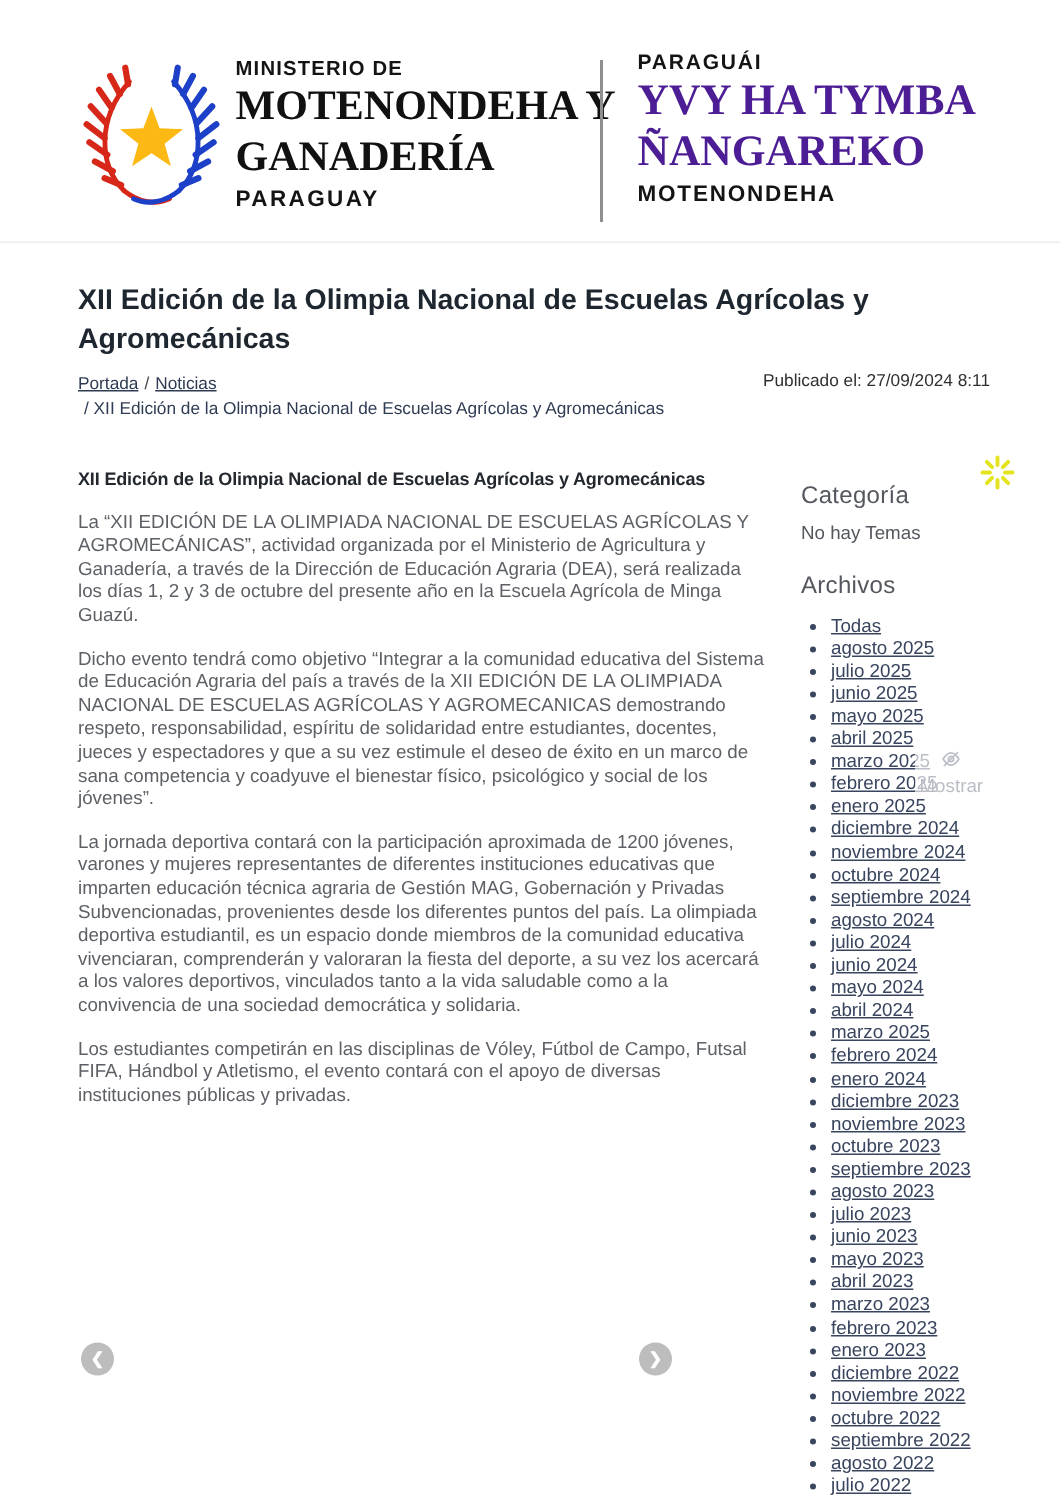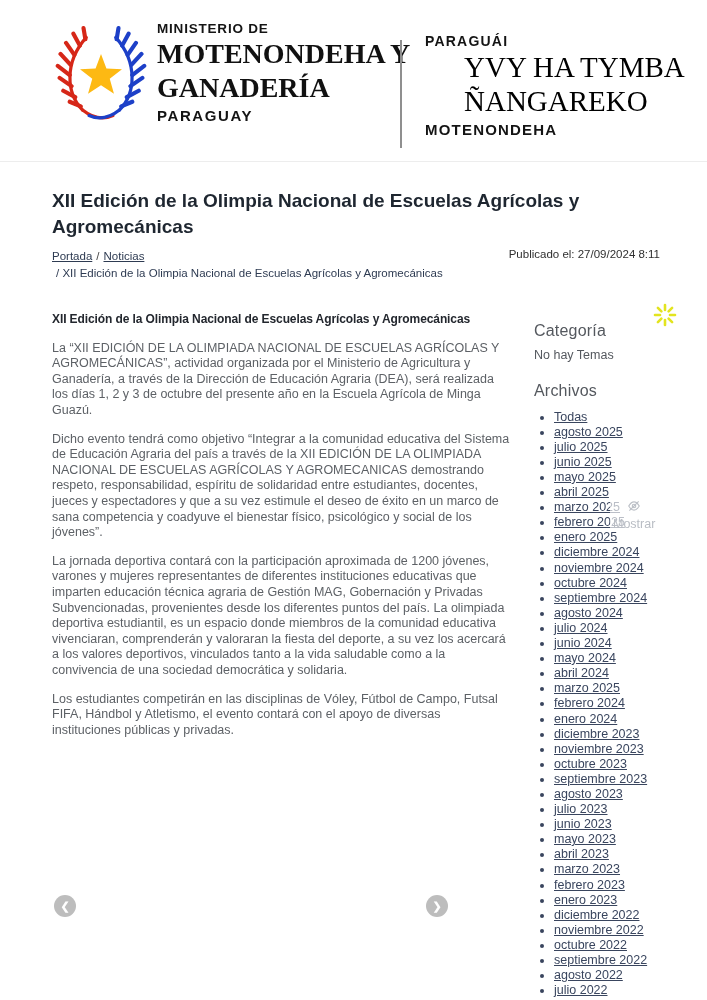--- a/index.html
+++ b/index.html
@@ -10,21 +10,21 @@
     color:#1f2733;
     position:relative;
     overflow:hidden;
   }
 
   
   .header {
     position:relative;
     height:162px;
     border-bottom:1px solid #ededed;
-    padding:18px 0 0 55px;
+    padding:35px 0 0 55px;
     display:flex;
   }
   .emblem { width:92px; height:112px; flex:0 0 auto; margin-top:2px; }
   .ministry-block { margin-left:10px; padding-top:3px; }
   .ministry-top {
     font-size:13.5px; font-weight:600; letter-spacing:.8px; color:#141414;
   }
   .ministry-main {
     font-family:"Liberation Serif", serif;
     font-weight:700; font-size:28px; line-height:1.13; color:#111;
@@ -33,21 +33,21 @@
   .ministry-bottom {
     font-size:15px; font-weight:700; letter-spacing:1.6px; color:#141414; margin-top:4px;
   }
   .header-divider {
     position:absolute; left:400px; top:40px; width:1.5px; height:108px; background:#8f8f8f;
   }
   .guarani-block { position:absolute; left:425px; top:33px; }
   .guarani-top { font-size:14px; font-weight:600; letter-spacing:1.2px; color:#141414; }
   .guarani-main {
     font-family:"Liberation Serif", serif;
-    font-weight:400; font-size:29px; line-height:1.12; color:#000000; margin-top:2px;margin-left:39px;
+    font-weight:700; font-size:29px; line-height:1.12; color:#4c1d95; margin-top:2px;
   }
   .guarani-bottom { font-size:15px; font-weight:700; letter-spacing:1.2px; color:#141414; margin-top:3px; }
 
   
   .title-section { padding:26px 47px 0 52px; }
   .page-title { font-size:19px; font-weight:700; color:#1e2630; line-height:1.35; }
   .meta-row { display:flex; justify-content:space-between; align-items:flex-start; margin-top:9px; font-size:11.5px; }
   .breadcrumb { color:#2e3b52; line-height:1.45; }
   .breadcrumb a { color:#2e3b52; text-decoration:underline; cursor:pointer; }
   .crumb-sep { color:#444; margin:0 4px; }

